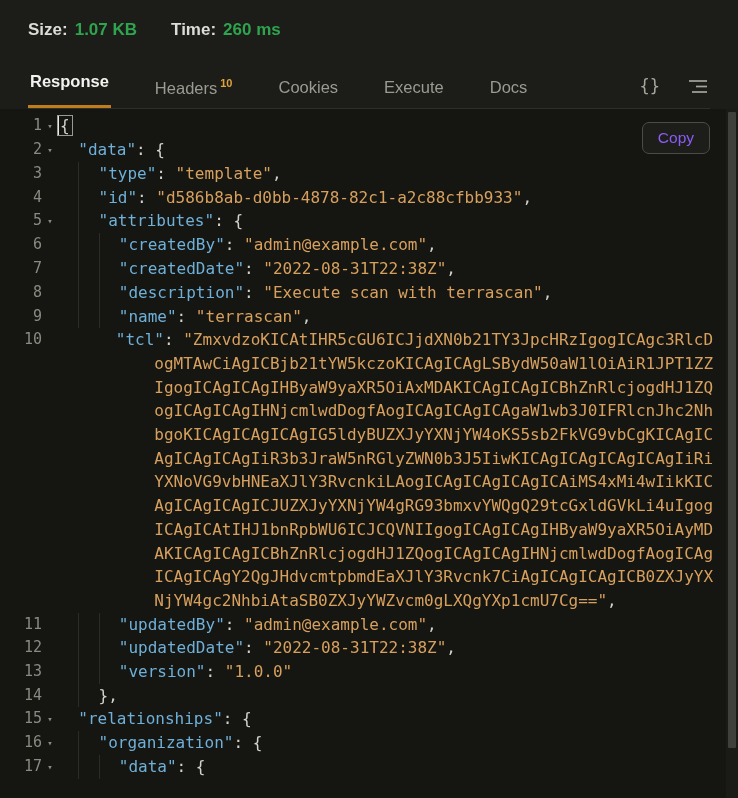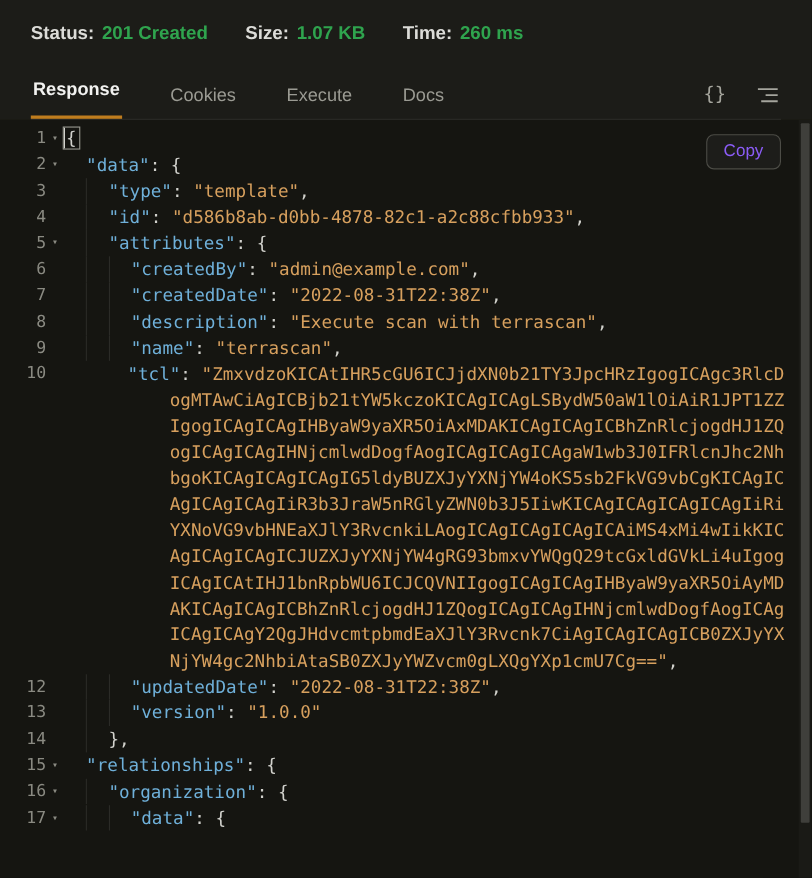--- a/index.html
+++ b/index.html
@@ -42,28 +42,28 @@
   .sb-track{position:absolute;top:0;right:0;width:12px;height:100%;background:var(--track);}
   .sb-thumb{position:absolute;top:3px;right:2px;width:8px;height:636px;background:var(--thumb);border-radius:1px;cursor:pointer;}
 </style>
 </head>
 <body>
 
 <div id="app">
 
   <div class="header">
     <div class="statusbar">
-      <span class="sgroup"><span>Status:</span><span class="sval">201 Created</span></span>
       <span class="sgroup"><span>Size:</span><span class="sval">1.07 KB</span></span>
       <span class="sgroup"><span>Time:</span><span class="sval">260 ms</span></span>
     </div>
 
     <div class="tabbar">
 
       <div class="tab active"><span class="tab-label">Response</span></div>
+        <div class="tab"><span class="tab-label">Headers</span><sup class="badge">10</sup></div>
         <div class="tab"><span class="tab-label">Cookies</span></div>
         <div class="tab"><span class="tab-label">Execute</span></div>
         <div class="tab"><span class="tab-label">Docs</span></div>
         <div class="tabicons">
         <span class="braces">{}</span>
         <svg class="menuicon" width="20" height="15" viewBox="0 0 20 15">
           <line x1="1" y1="2" x2="19" y2="2"></line>
           <line x1="8" y1="7.5" x2="19" y2="7.5"></line>
           <line x1="4" y1="13" x2="19" y2="13"></line>
         </svg>
@@ -138,20 +138,27 @@
         </div>
         <div class="row">
           <div class="gut">
             <span class="lnum">10</span>
             <span class="fold"></span>
           </div>
           <div class="lc wrapblock"><span class="tk-key">"tcl"</span><span class="tk-punct">: </span><span class="tk-str">"ZmxvdzoKICAtIHR5cGU6ICJjdXN0b21TY3JpcHRzIgogICAgc3RlcDogMTAwCiAgICBjb21tYW5kczoKICAgICAgLSBydW50aW1lOiAiR1JPT1ZZIgogICAgICAgIHByaW9yaXR5OiAxMDAKICAgICAgICBhZnRlcjogdHJ1ZQogICAgICAgIHNjcmlwdDogfAogICAgICAgICAgaW1wb3J0IFRlcnJhc2NhbgoKICAgICAgICAgIG5ldyBUZXJyYXNjYW4oKS5sb2FkVG9vbCgKICAgICAgICAgICAgIiR3b3JraW5nRGlyZWN0b3J5IiwKICAgICAgICAgICAgIiRiYXNoVG9vbHNEaXJlY3RvcnkiLAogICAgICAgICAgICAiMS4xMi4wIikKICAgICAgICAgICJUZXJyYXNjYW4gRG93bmxvYWQgQ29tcGxldGVkLi4uIgogICAgICAtIHJ1bnRpbWU6ICJCQVNIIgogICAgICAgIHByaW9yaXR5OiAyMDAKICAgICAgICBhZnRlcjogdHJ1ZQogICAgICAgIHNjcmlwdDogfAogICAgICAgICAgY2QgJHdvcmtpbmdEaXJlY3Rvcnk7CiAgICAgICAgICB0ZXJyYXNjYW4gc2NhbiAtaSB0ZXJyYWZvcm0gLXQgYXp1cmU7Cg=="</span><span class="tk-punct">,</span></div>
         </div>
         <div class="row">
           <div class="gut">
+            <span class="lnum">11</span>
+            <span class="fold"></span>
+          </div>
+          <div class="lc"><span class="ind"></span><span class="ind"></span><span class="ind"></span><span class="tk-key">"updatedBy"</span><span class="tk-punct">: </span><span class="tk-str">"admin@example.com"</span><span class="tk-punct">,</span></div>
+        </div>
+        <div class="row">
+          <div class="gut">
             <span class="lnum">12</span>
             <span class="fold"></span>
           </div>
           <div class="lc"><span class="ind"></span><span class="ind"></span><span class="ind"></span><span class="tk-key">"updatedDate"</span><span class="tk-punct">: </span><span class="tk-str">"2022-08-31T22:38Z"</span><span class="tk-punct">,</span></div>
         </div>
         <div class="row">
           <div class="gut">
             <span class="lnum">13</span>
             <span class="fold"></span>
           </div>

